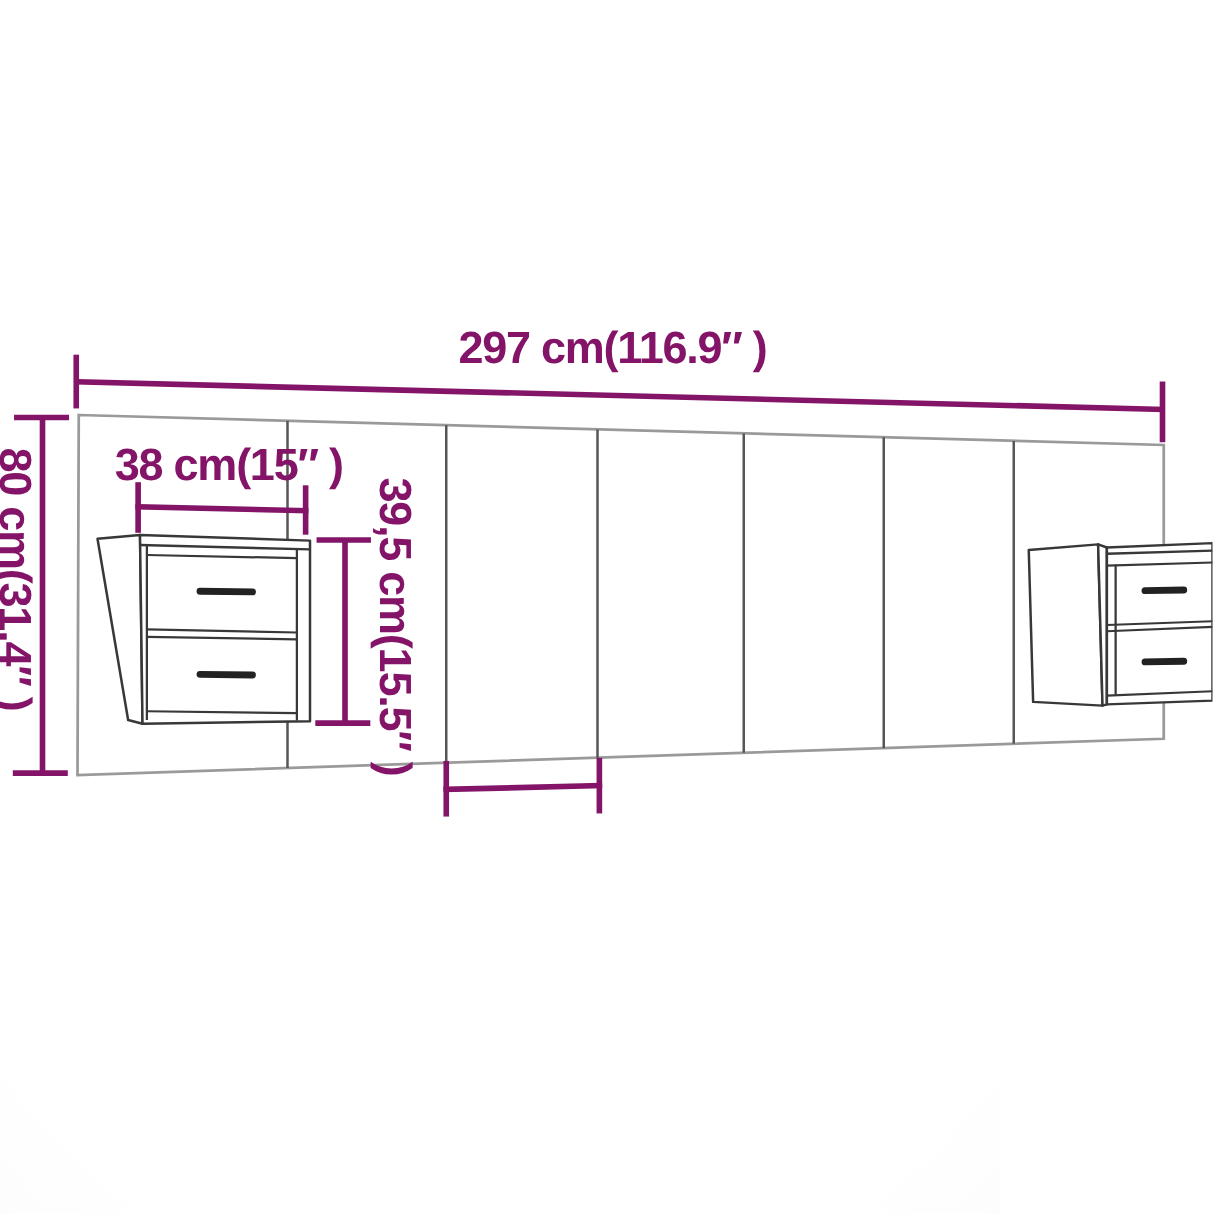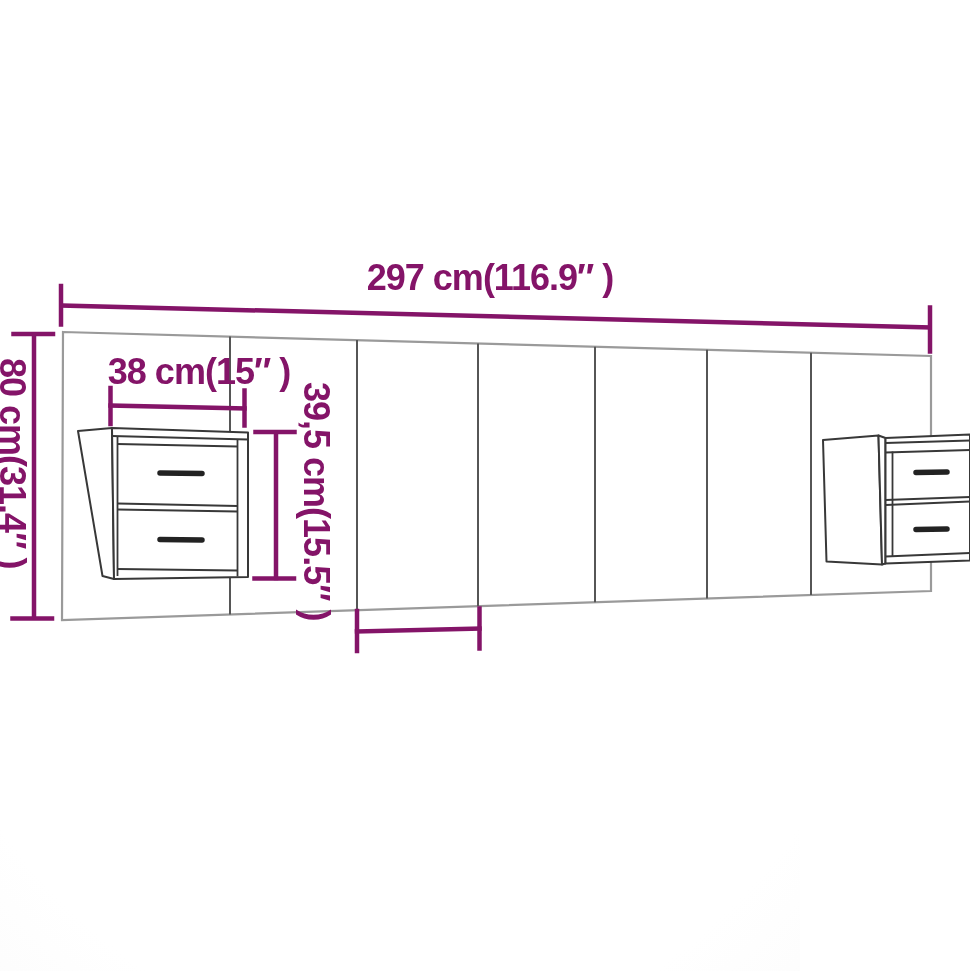--- a/index.html
+++ b/index.html
@@ -111,17 +111,17 @@
         <path d="M357,611 L357,651"></path>
         <path d="M479.5,608.5 L479.5,648.5"></path>
       </g>
     </g>
   </svg>
 
   <div class="label centered" style="left:340px;top:257px;width:300px;">297 cm(116.9″ )</div>
 
   <div class="label vertical" style="left:33px;top:358px;">80 cm(31.4″ )</div>
 
-  <div class="label centered" style="left:74px;top:351px;width:250px;">38 cm(15″ )</div>
+  <div class="label centered" style="left:58px;top:351px;width:250px;">38 cm(15″ )</div>
 
   <div class="label vertical" style="left:337px;top:382px;">39,5 cm(15.5″ )</div>
 
 </div>
 
 </body></html>

